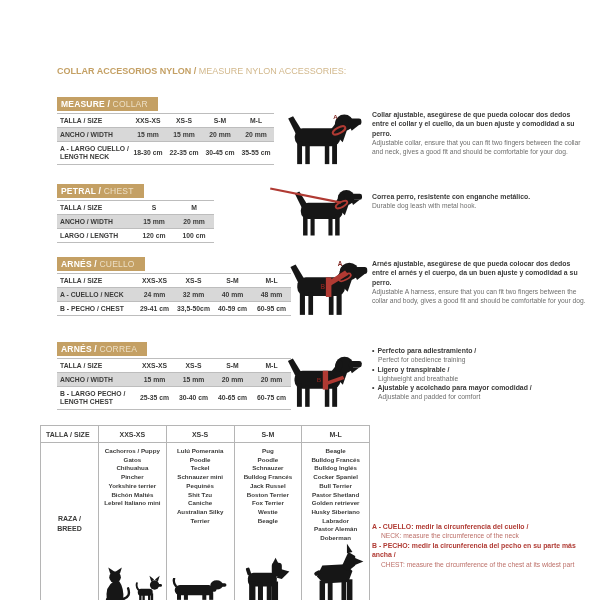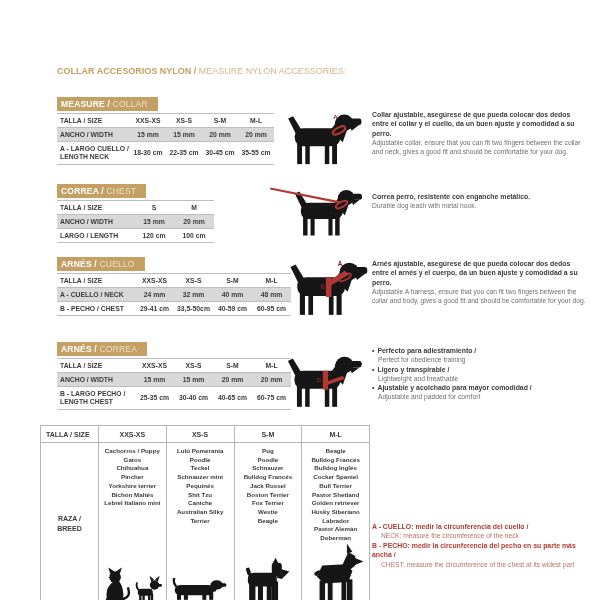--- a/index.html
+++ b/index.html
@@ -163,21 +163,21 @@
   <svg class="dog" style="left:283px;top:108px;width:82px;height:61px" viewBox="0 0 200 150">
     <use href="#dog-sil"></use>
     <ellipse cx="137" cy="55" rx="17" ry="7" fill="none" stroke="#b03a33" stroke-width="5" transform="rotate(-28 137 55)"></ellipse>
     <text x="128" y="28" class="marker-letter">A</text>
   </svg>
   <div class="desc" style="top:110px">
     <div class="desc-es">Collar ajustable, asegúrese de que pueda colocar dos dedos entre el collar y el cuello, da un buen ajuste y comodidad a su perro.</div>
     <div class="desc-en">Adjustable collar, ensure that you can fit two fingers between the collar and neck, gives a good fit and should be comfortable for your dog.</div>
   </div>
 
-  <div class="badge" style="top:184px"><span class="b-es">CORREA /</span><span class="b-en"> CHEST</span></div>
+  <div class="badge" style="top:184px"><span class="b-es">PETRAL /</span><span class="b-en"> CHEST</span></div>
   <table class="sizes" style="left:57px;top:200px;width:157px">
     <colgroup>
         <col style="width:77px">
         <col>
         <col>
       </colgroup>
     <tbody>
         <tr>
           <th>TALLA / SIZE</th>
           <td>S</td>

